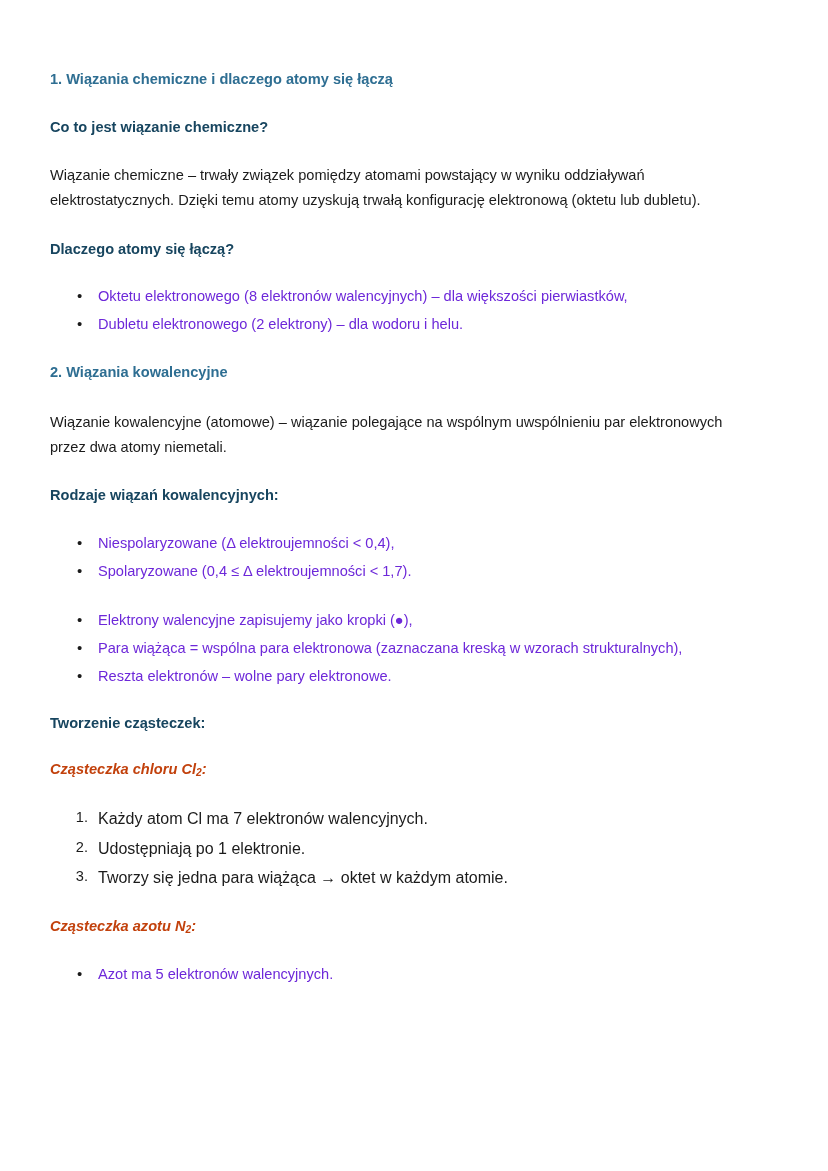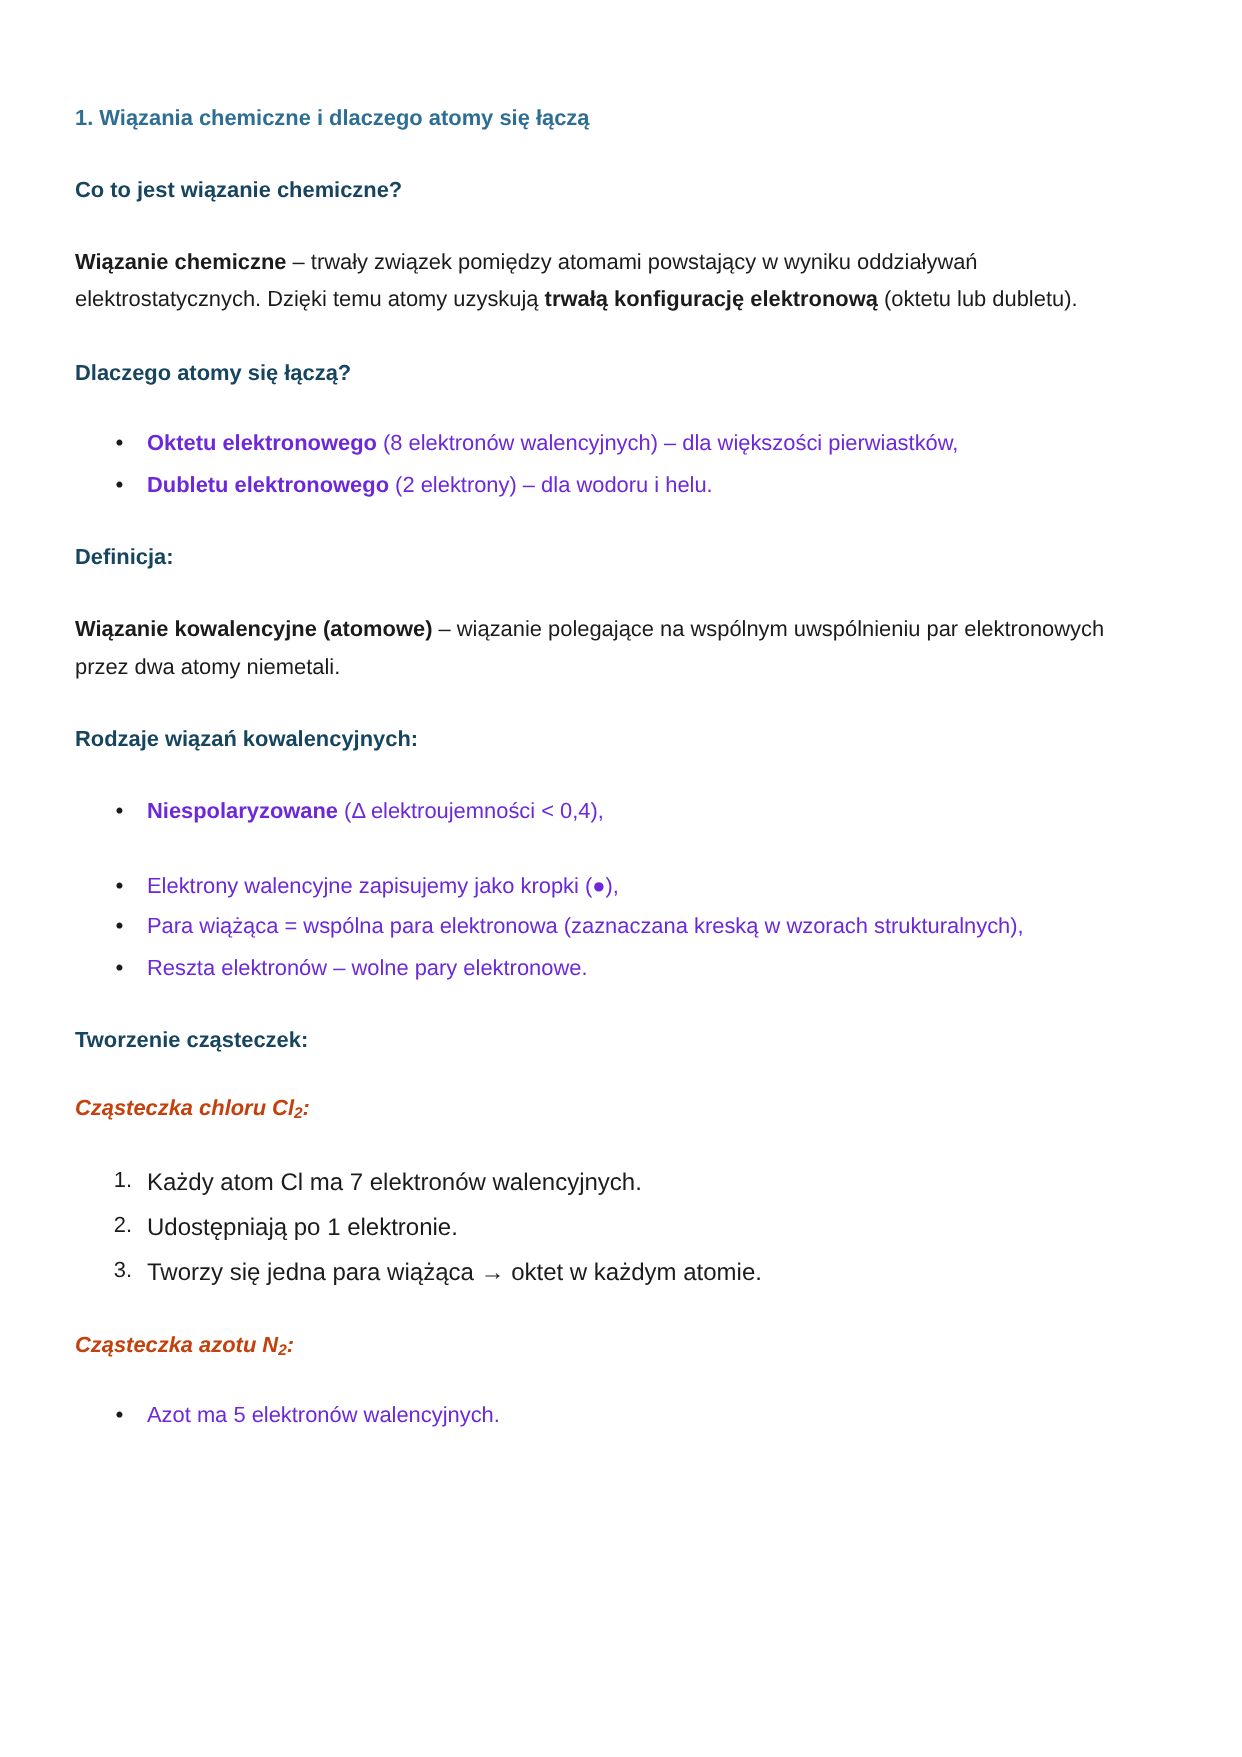--- a/index.html
+++ b/index.html
@@ -74,21 +74,21 @@
 
   
   p.para {
     font-size: 14.6px;
     font-weight: 400;
     color: #1b1b1b;
     line-height: 1.72;
     margin: 0 0 26px 0;
     max-width: 692px;
   }
-  p.para b, .bold { font-weight: 700; }
+  p.para b, .bold { font-weight: 400; }
 
   
   ul.bullets, ol.numbers {
     margin: 0 0 26px 0;
     padding: 0 0 0 48px;
     max-width: 700px;
   }
   ul.bullets { list-style: none; }
   ul.bullets > li {
     position: relative;
@@ -149,29 +149,30 @@
   <p class="para"><b class="bold">Wiązanie chemiczne</b><span> – trwały związek pomiędzy atomami powstający w wyniku oddziaływań elektrostatycznych. Dzięki temu atomy uzyskują </span><b class="bold">trwałą konfigurację elektronową</b><span> (oktetu lub dubletu).</span></p>
 
   <h3 class="h-sub">Dlaczego atomy się łączą?</h3>
 
 
   <ul class="bullets">
     <li><b class="bold">Oktetu elektronowego</b><span> (8 elektronów walencyjnych) – dla większości pierwiastków,</span></li>
     <li><b class="bold">Dubletu elektronowego</b><span> (2 elektrony) – dla wodoru i helu.</span></li>
   </ul>
 
+  <h2 class="h-section">2. Wiązania kowalencyjne</h2>
 
-  <h3 class="h-sub">Definicja:</h3>
 
   <p class="para"><b class="bold">Wiązanie kowalencyjne (atomowe)</b><span> – wiązanie polegające na wspólnym uwspólnieniu par elektronowych przez dwa atomy niemetali.</span></p>
 
   <h3 class="h-sub">Rodzaje wiązań kowalencyjnych:</h3>
 
   <ul class="bullets">
     <li><b class="bold">Niespolaryzowane</b><span> (Δ elektroujemności &lt; 0,4),</span></li>
+    <li><b class="bold">Spolaryzowane</b><span> (0,4 ≤ Δ elektroujemności &lt; 1,7).</span></li>
   </ul>
 
 
   <ul class="bullets">
     <li>Elektrony walencyjne zapisujemy jako kropki (●),</li>
     <li>Para wiążąca = wspólna para elektronowa (zaznaczana kreską w wzorach strukturalnych),</li>
     <li>Reszta elektronów – wolne pary elektronowe.</li>
   </ul>
 
   <h3 class="h-sub">Tworzenie cząsteczek:</h3>

